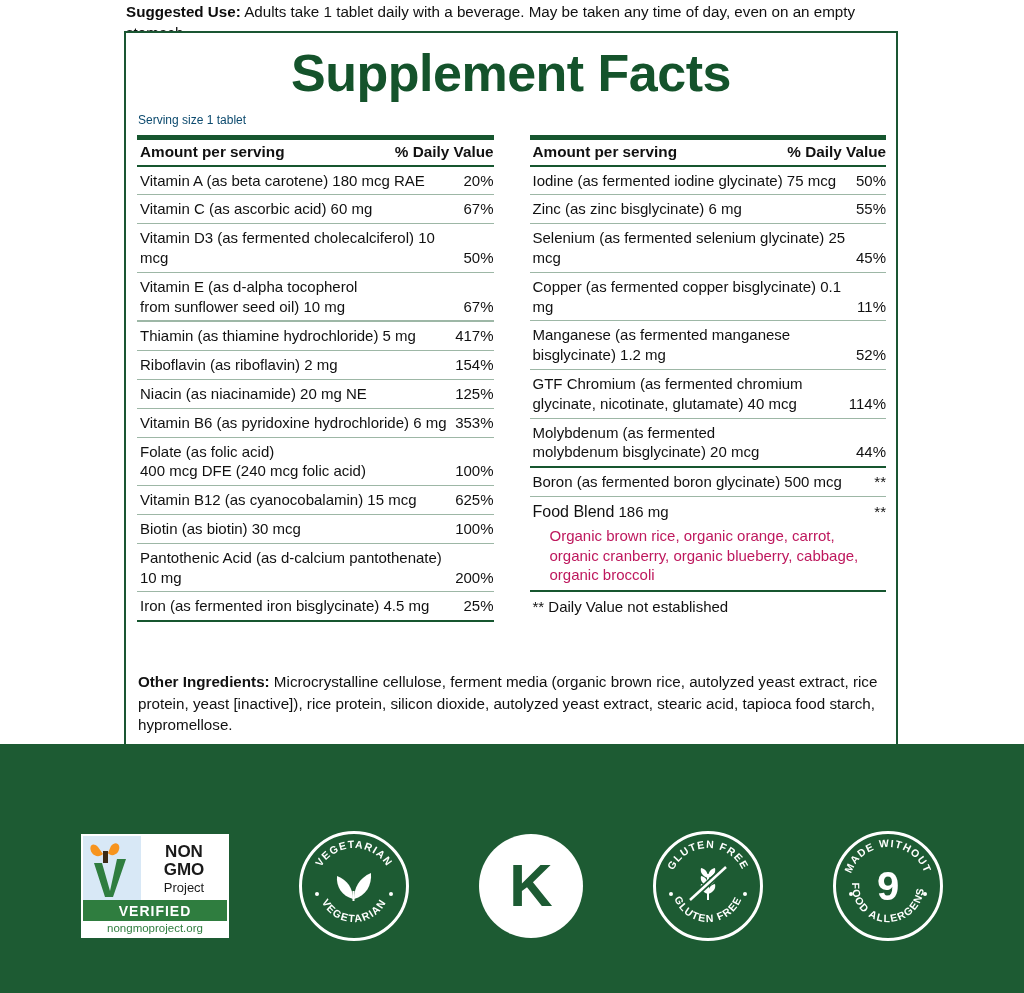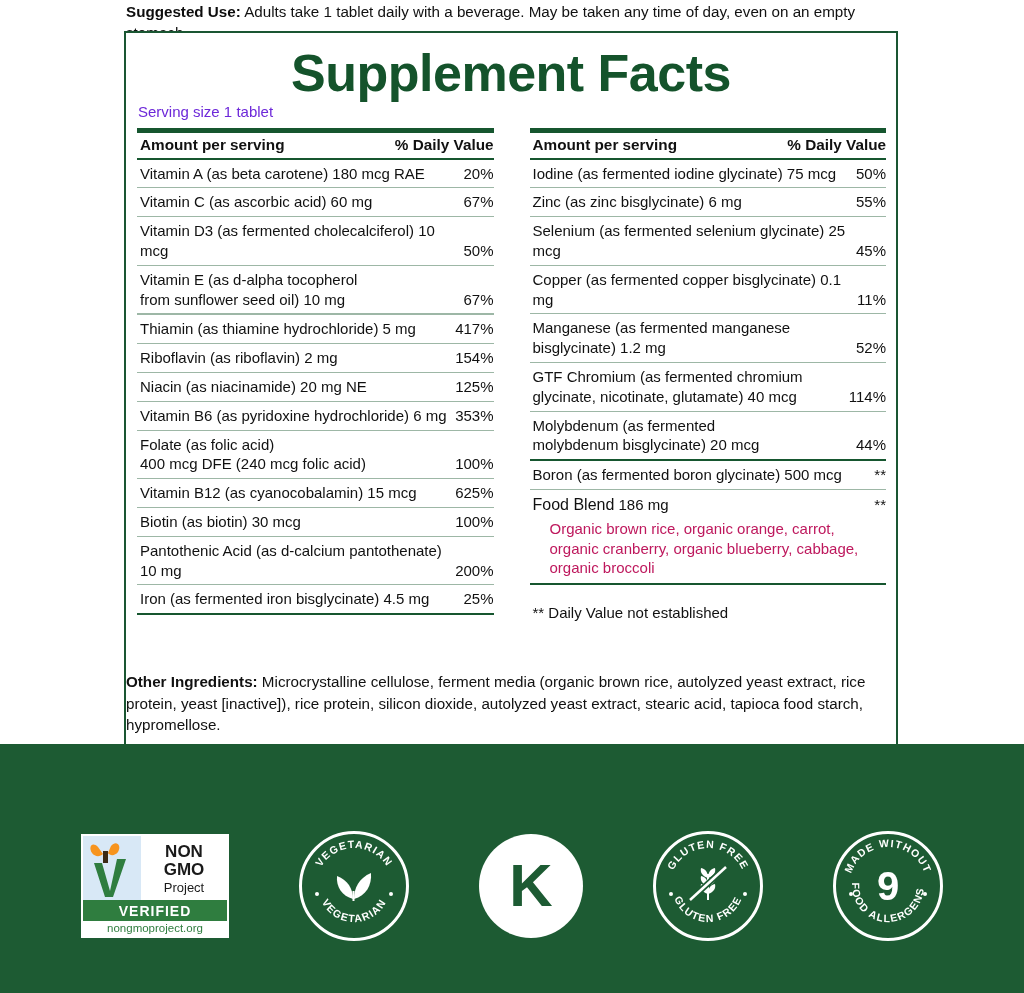--- a/index.html
+++ b/index.html
@@ -51,23 +51,23 @@
     font-family: "Liberation Sans", sans-serif;
     font-weight: bold;
     color: #14532b;
     font-size: 52px;
     letter-spacing: -0.5px;
     text-align: center;
     margin: 13px 0 0 0;
     line-height: 1.05;
   }
   .serving-size {
-    font-size: 15px;
-    margin: 2px 0 0 12px;
-    color: #6d28d9;
+    font-size: 12px;
+    margin: 12px 0 0 12px;
+    color: #0c4a6e;
   }
 
   .columns {
     display: flex;
     margin-top: 8px;
     padding: 0 10px 0 11px;
     box-sizing: border-box;
     width: 100%;
     gap: 8px;
   }
@@ -117,28 +117,28 @@
 
   .food-blend .nm b { font-weight: normal; font-size: 16px; }
   .food-blend-desc {
     font-size: 15px;
     line-height: 1.3;
     padding: 0 0 5px 20px;
     color: #be185d;
   }
   .footnote {
     font-size: 15px;
-    padding: 19px 0 0 3px;
+    padding: 6px 0 0 3px;
     color: #111;
   }
 
   
   .other-ing {
     position: absolute;
-    left: 126px;
+    left: 138px;
     top: 671px;
     width: 774px;
     font-size: 15.2px;
     line-height: 1.42;
     color: #111;
   }
   .other-ing .label { font-weight: bold; }
 
   
   .footer {

